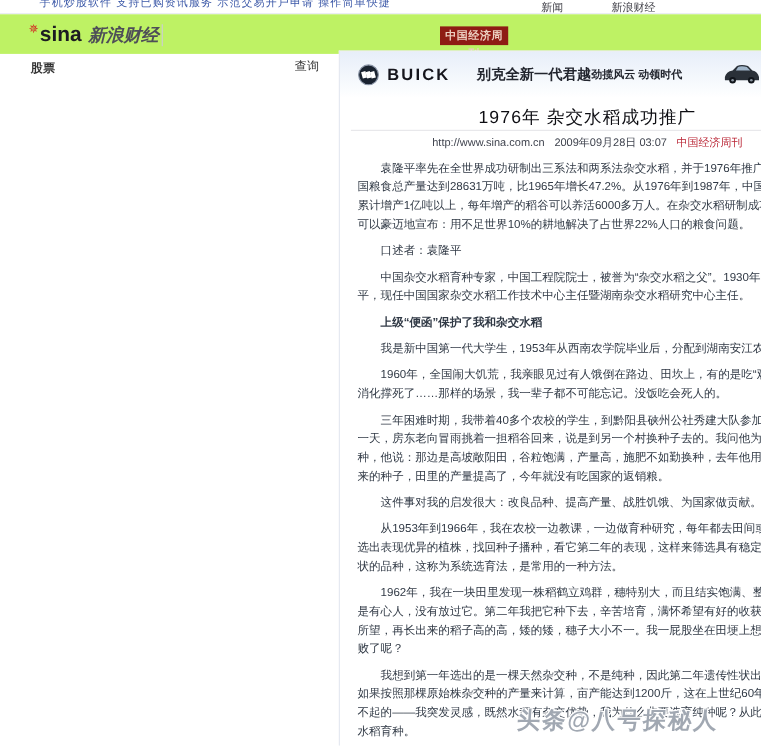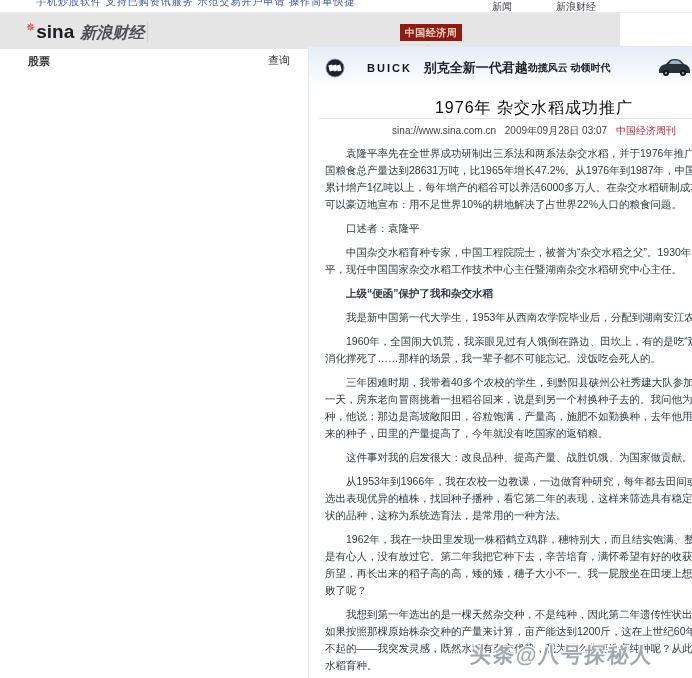--- a/index.html
+++ b/index.html
@@ -15,21 +15,21 @@
     border-bottom:1px solid #e7e9f2; overflow:hidden; background:#fff;padding-left:40px;
   }
   .topbar-promo {
     position:absolute; left:36px; top:-5px; font-size:10px; color:#3a57a7;
     white-space:nowrap; letter-spacing:1px;
   }
   .topbar-nav { position:absolute; top:0; font-size:10px; color:#3b3b43; }
   .nav-news { left:492px; }
   .nav-news-search { left:556px; }
   
-  .header { position:absolute; left:0; top:13px; width:620px; height:36px; background:#e5e5e5; }
+  .header { position:absolute; left:0; top:13px; width:692px; height:36px; background:#bef264; }
   .logo { position:absolute; left:26px; top:8px; height:24px; white-space:nowrap; }
   .logo-mark { color:#d23026; font-size:11px; position:relative; top:-7px; margin-right:1px; }
   .logo-sina { font-size:19px; font-weight:bold; color:#1c1c22; letter-spacing:0; }
   .logo-channel { font-size:16px; font-weight:bold; color:#4e4e58; margin-left:6px; font-style:italic; }
   .header-divider { position:absolute; left:147px; top:9px; height:20px; width:1px; background:#ccccd6; }
   .breadcrumb { position:absolute; left:158px; top:15px; font-size:11px; color:#333; white-space:nowrap; }
   .breadcrumb a { color:#1e50a2; text-decoration:underline; cursor:pointer; }
   .crumb-sep { color:#555; margin:0 3px; }
   .badge {
     position:absolute; left:400px; top:11px; width:62px; height:17px;
@@ -54,22 +54,22 @@
   .panel {
     position:absolute; left:308px; top:46px; width:452px; height:640px;
     background:#fff; border:1px solid #e3e7f0; border-bottom:none; overflow:hidden;
   }
   .ad-banner {
     position:relative; width:100%; height:42px;
     background:linear-gradient(180deg,#e7eef9 0%,#f7fafd 70%,#ffffff 100%);
     display:flex; align-items:center; cursor:pointer;
   }
   .buick-logo { margin-left:16px; width:20px; height:20px; flex:0 0 auto; }
-  .buick-brand { font-size:11px; font-weight:bold; letter-spacing:2px; color:#15151c; margin-left:22px; }
-  .ad-slogan1 { font-size:13px; font-weight:bold; color:#22252e; margin-left:12px; white-space:nowrap; }
+  .buick-brand { font-size:15px; font-weight:bold; letter-spacing:2px; color:#15151c; margin-left:7px; }
+  .ad-slogan1 { font-size:13px; font-weight:bold; color:#22252e; margin-left:24px; white-space:nowrap; }
   .ad-slogan2 { font-size:10px; font-weight:bold; color:#22252e; white-space:nowrap; }
   .ad-car { position:absolute; left:348px; top:10px; width:34px; height:20px; }
   .article-title {
     margin:8px 10px 0 10px; text-align:center; font-size:16px; font-weight:400;
     color:#0d0d12; letter-spacing:1px; padding-bottom:8px; border-bottom:1px solid #e6e6e9;
     height:22px; line-height:22px; white-space:nowrap;
   }
   .dateline {
     margin-top:5px; height:13px; line-height:13px; text-align:center;
     font-size:10px; color:#3f434e; white-space:nowrap;
@@ -134,21 +134,21 @@
         <circle cx="9" cy="16" r="3" fill="#10141a"></circle>
         <circle cx="26" cy="16" r="3" fill="#10141a"></circle>
         <circle cx="9" cy="16" r="1.2" fill="#8a94a0"></circle>
         <circle cx="26" cy="16" r="1.2" fill="#8a94a0"></circle>
       </svg>
     </div>
 
     <div class="article-title">1976年 杂交水稻成功推广</div>
 
     <div class="dateline">
-      <span>sina://www.sina.com.cn</span>
+      <span>http://www.sina.com.cn</span>
       <span class="dt">2009年09月28日 03:07</span>
       <span class="src-link">中国经济周刊</span>
     </div>
 
     <div class="article-body">
       <p>
         <span class="line" style="display: block;">　　袁隆平率先在全世界成功研制出三系法和两系法杂交水稻，并于1976年推广。当年全</span>
         <span class="line" style="display: block;">国粮食总产量达到28631万吨，比1965年增长47.2%。从1976年到1987年，中国的杂交水稻</span>
         <span class="line" style="display: block;">累计增产1亿吨以上，每年增产的稻谷可以养活6000多万人。在杂交水稻研制成功后，中国人</span>
         <span class="line" style="display: block;">可以豪迈地宣布：用不足世界10%的耕地解决了占世界22%人口的粮食问题。</span>

